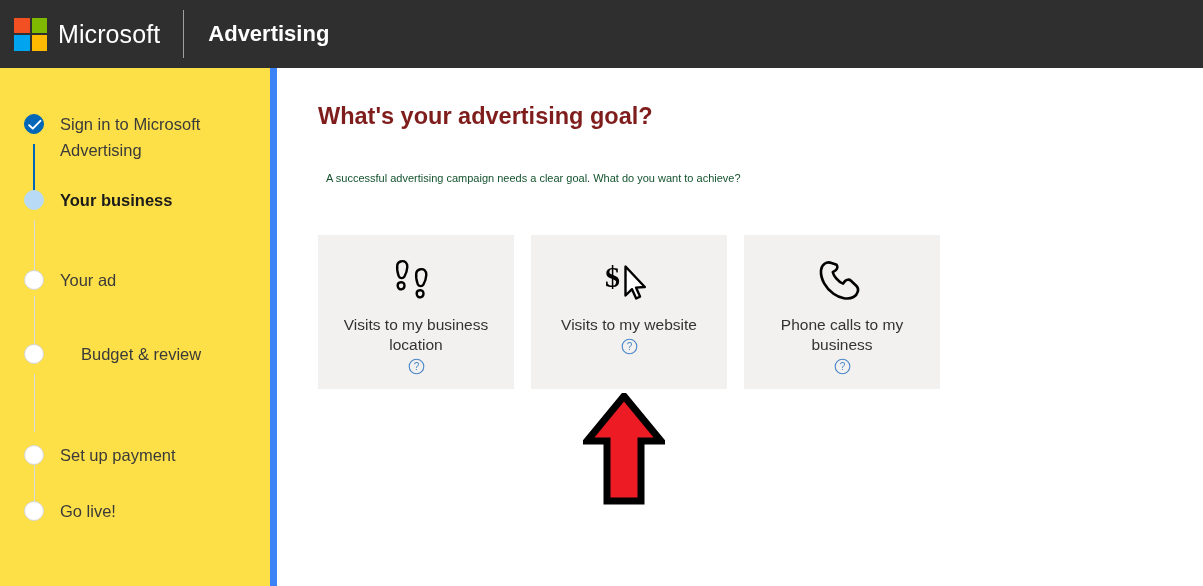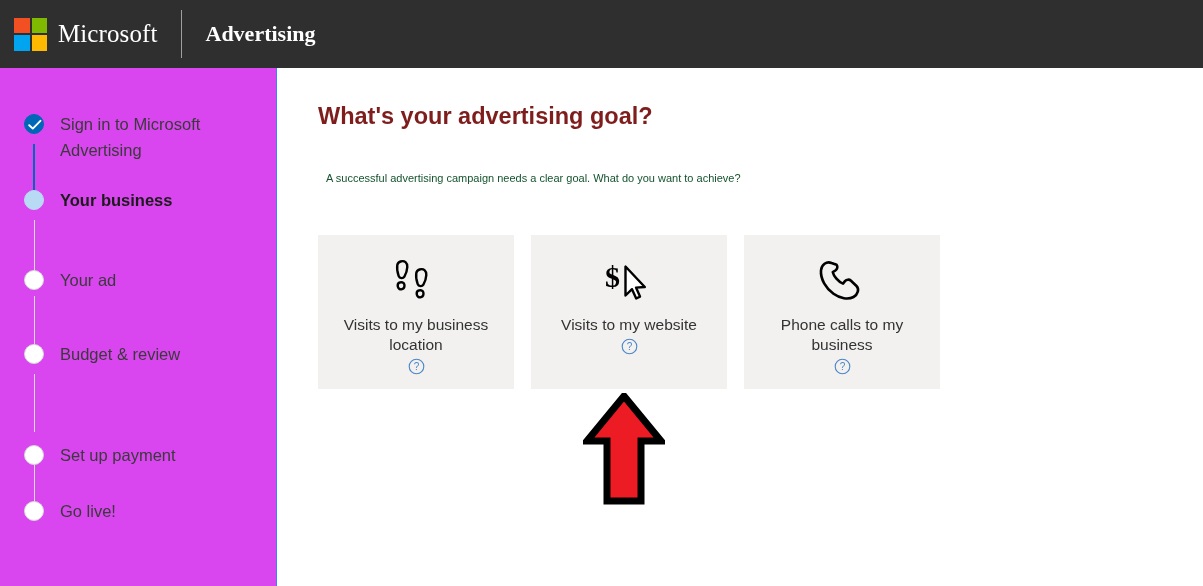--- a/index.html
+++ b/index.html
@@ -19,21 +19,20 @@
 
   
   .header {
     position: absolute;
     left: 0; top: 0;
     width: 1203px;
     height: 68px;
     background: #2f2f2f;
     display: flex;
     align-items: center;
-    font-family: Liberation Serif, serif;
   }
   .ms-logo-group {
     display: flex;
     align-items: center;
     margin-left: 14px;
   }
   .ms-squares {
     width: 33px;
     height: 33px;
     display: grid;
@@ -67,22 +66,22 @@
     margin-left: 24px;
     white-space: nowrap;
   }
 
   
   .sidebar {
     position: absolute;
     left: 0; top: 68px;
     width: 277px;
     height: 518px;
-    background: #d946ef;
-    border-right: 1px solid #3b82f6;
+    background: #fde047;
+    border-right: 7px solid #3b82f6;
   }
   .step {
     position: absolute;
     left: 0;
     width: 277px;
     display: flex;
     align-items: flex-start;
   }
   .step-marker {
     position: relative;
@@ -249,21 +248,21 @@
     <div class="step-label current">Your business</div>
   </div>
 
   <div class="step" style="top:202px;">
     <div class="step-marker">
       <div class="marker-dot marker-todo"></div>
     </div>
     <div class="step-label">Your ad</div>
   </div>
 
-  <div class="step" style="top:276px;">
+  <div class="step" style="top:276px;gap:21px;">
     <div class="step-marker">
       <div class="marker-dot marker-todo"></div>
     </div>
     <div class="step-label">Budget &amp; review</div>
   </div>
 
   <div class="step" style="top:354px;margin-top:23px;">
     <div class="step-marker">
       <div class="marker-dot marker-todo"></div>
     </div>

